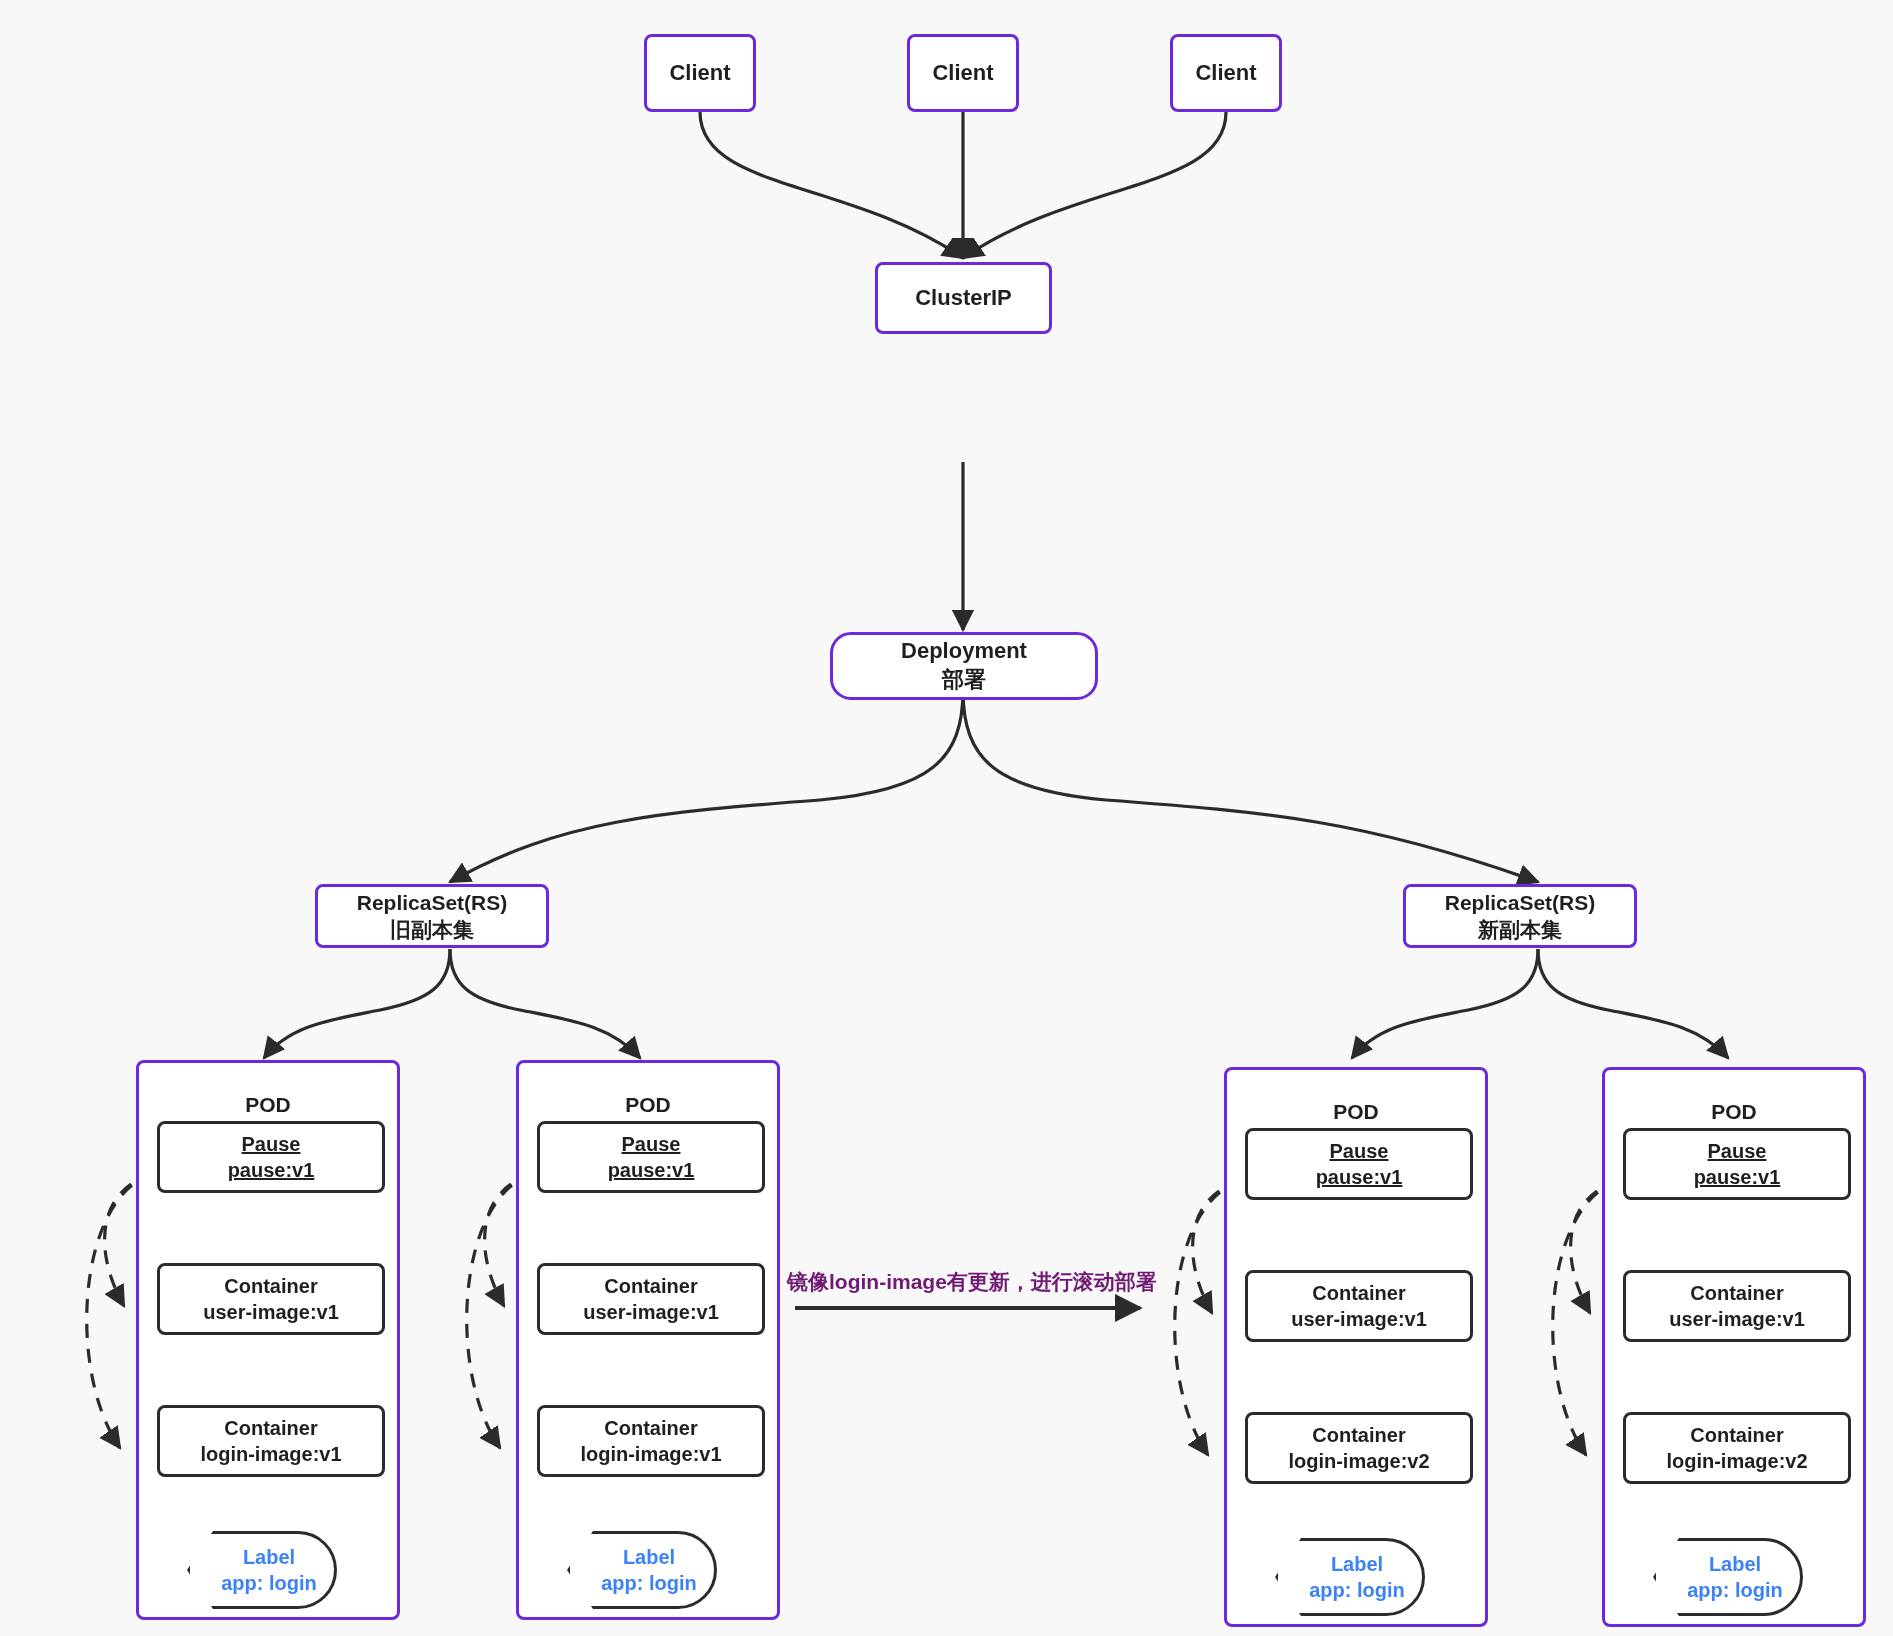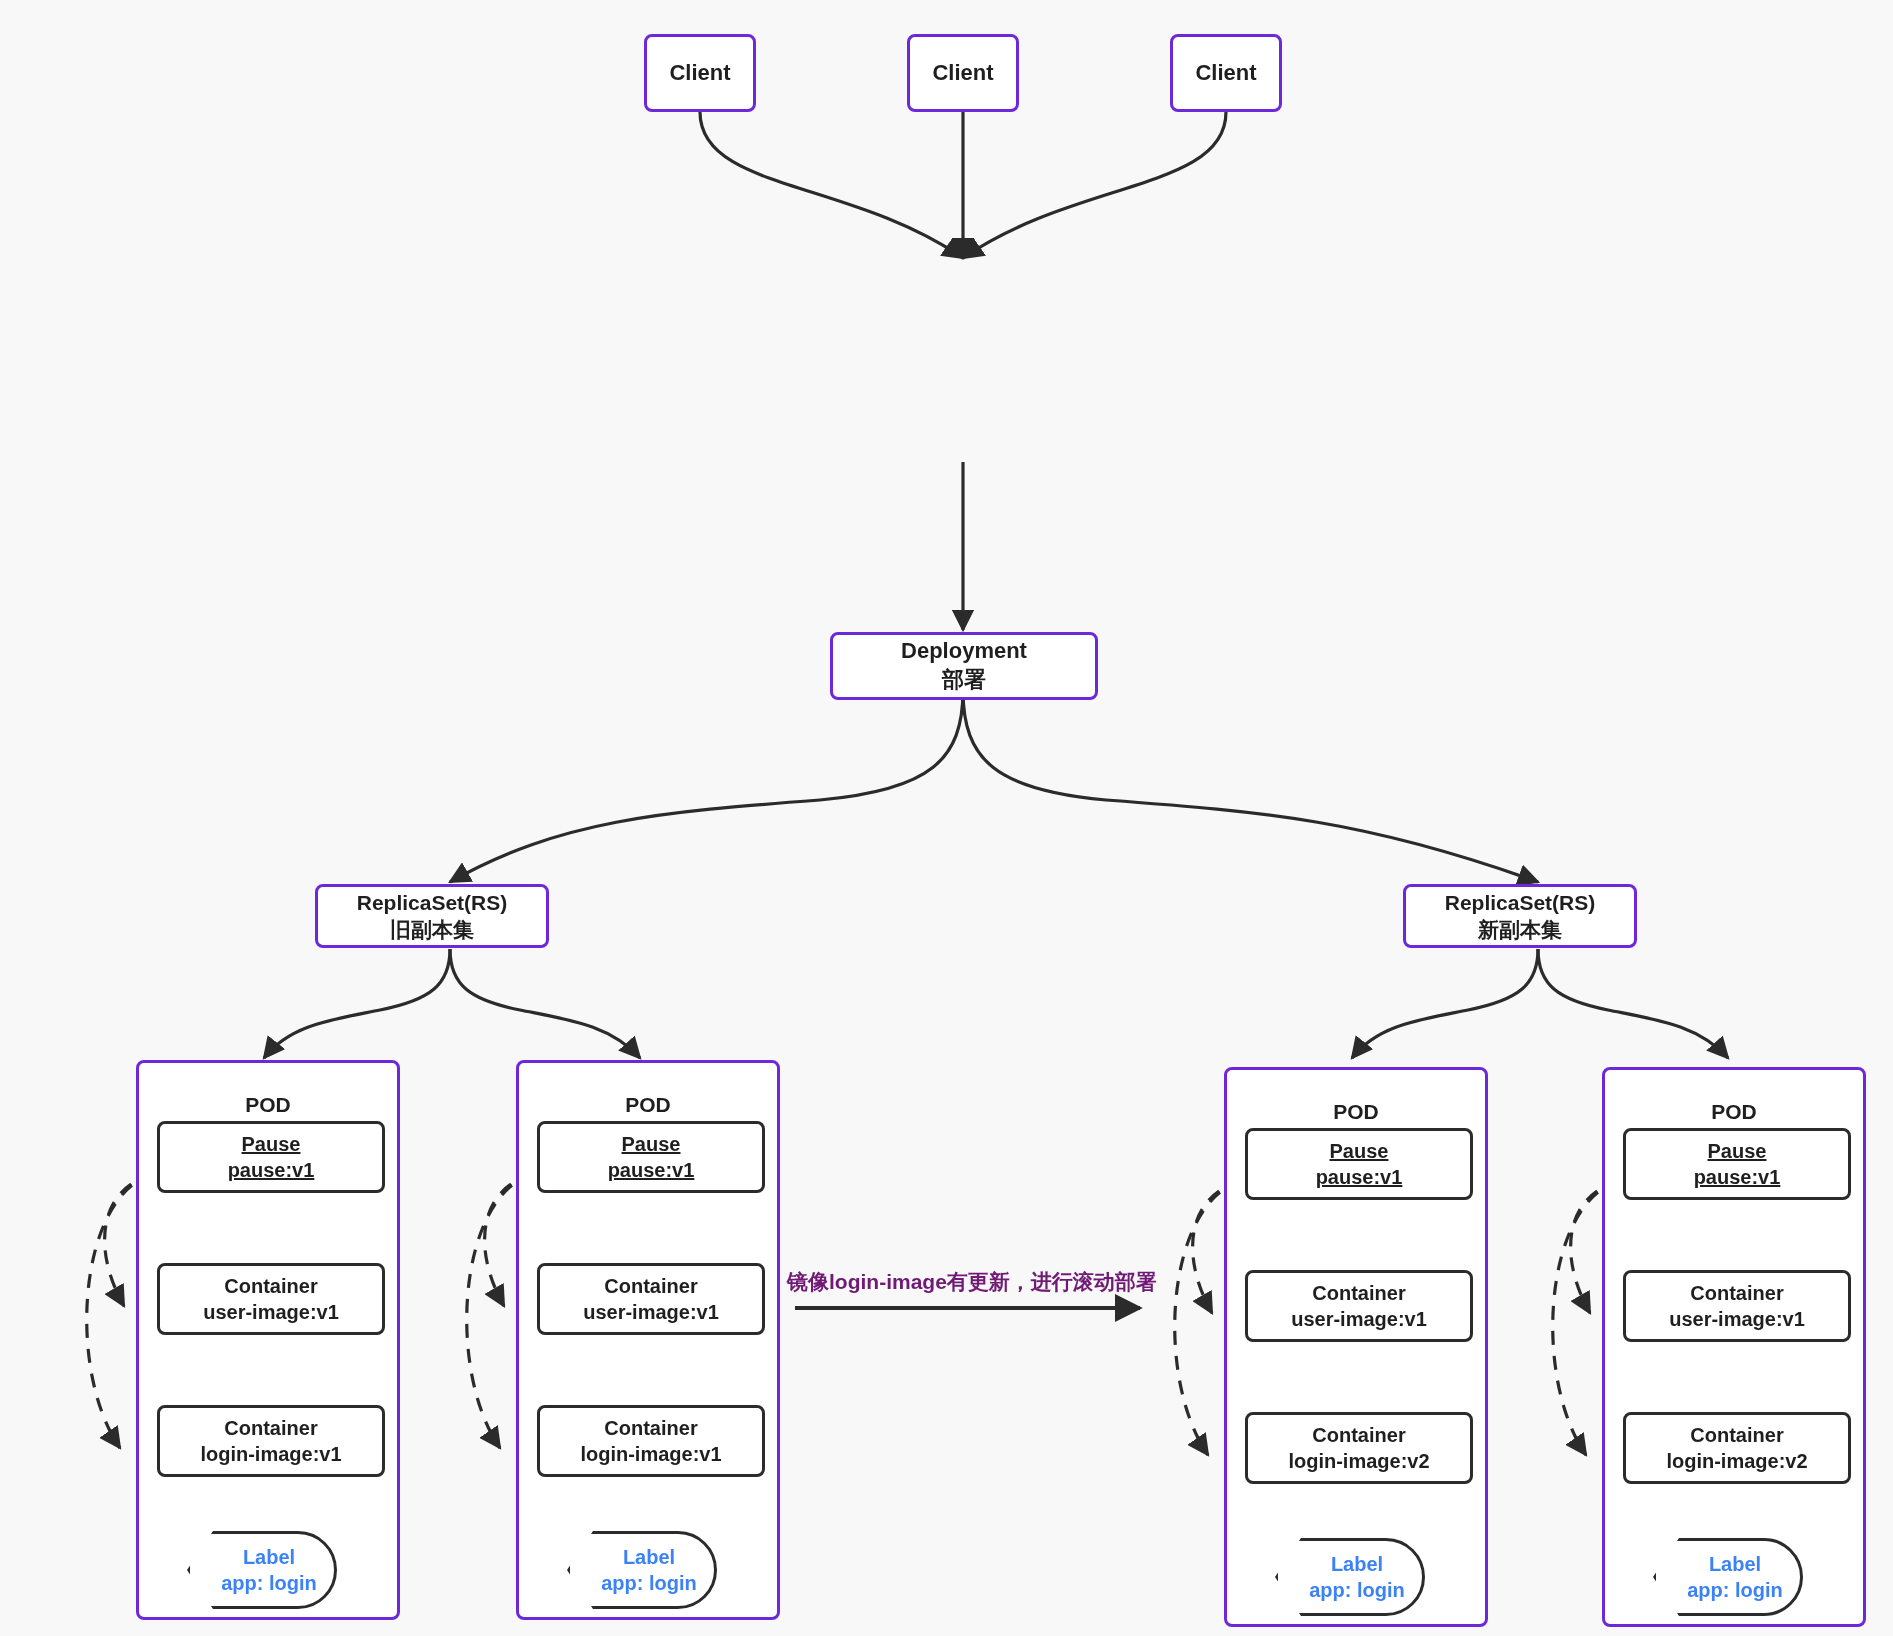--- a/index.html
+++ b/index.html
@@ -43,21 +43,21 @@
   .clusterip {
     width: 177px; height: 72px;
     font-size: 22px;
     z-index: 4;
   }
   .service {
     width: 322px; height: 110px;
     font-size: 22px;
     z-index: 3;
   }
-  .deployment { width: 268px; height: 68px; font-size: 22px; }
+  .deployment { width: 268px; height: 68px; font-size: 22px; border-radius: 21px; }
   .replicaset { width: 234px; height: 64px; font-size: 21px; }
 
   .pod {
     width: 264px;
     height: 560px;
     border-radius: 8px;
     display: block;
     padding: 8px;
     z-index: 3;
   }
@@ -176,20 +176,23 @@
   <div class="node client" style="left:644px; top:34px;">
     <span class="ln">Client</span>
   </div>
   <div class="node client" style="left:907px; top:34px;">
     <span class="ln">Client</span>
   </div>
   <div class="node client" style="left:1170px; top:34px;">
     <span class="ln">Client</span>
   </div>
 
+  <div class="node clusterip" style="left:875px; top:262px;">
+    <span class="ln">ClusterIP</span>
+  </div>
 
 
   <div class="node deployment" style="left:830px; top:632px;">
     <span class="ln">Deployment</span>
     <span class="ln">部署</span>
   </div>
 
   <div class="node replicaset" style="left:315px; top:884px;">
     <span class="ln">ReplicaSet(RS)</span>
     <span class="ln">旧副本集</span>

